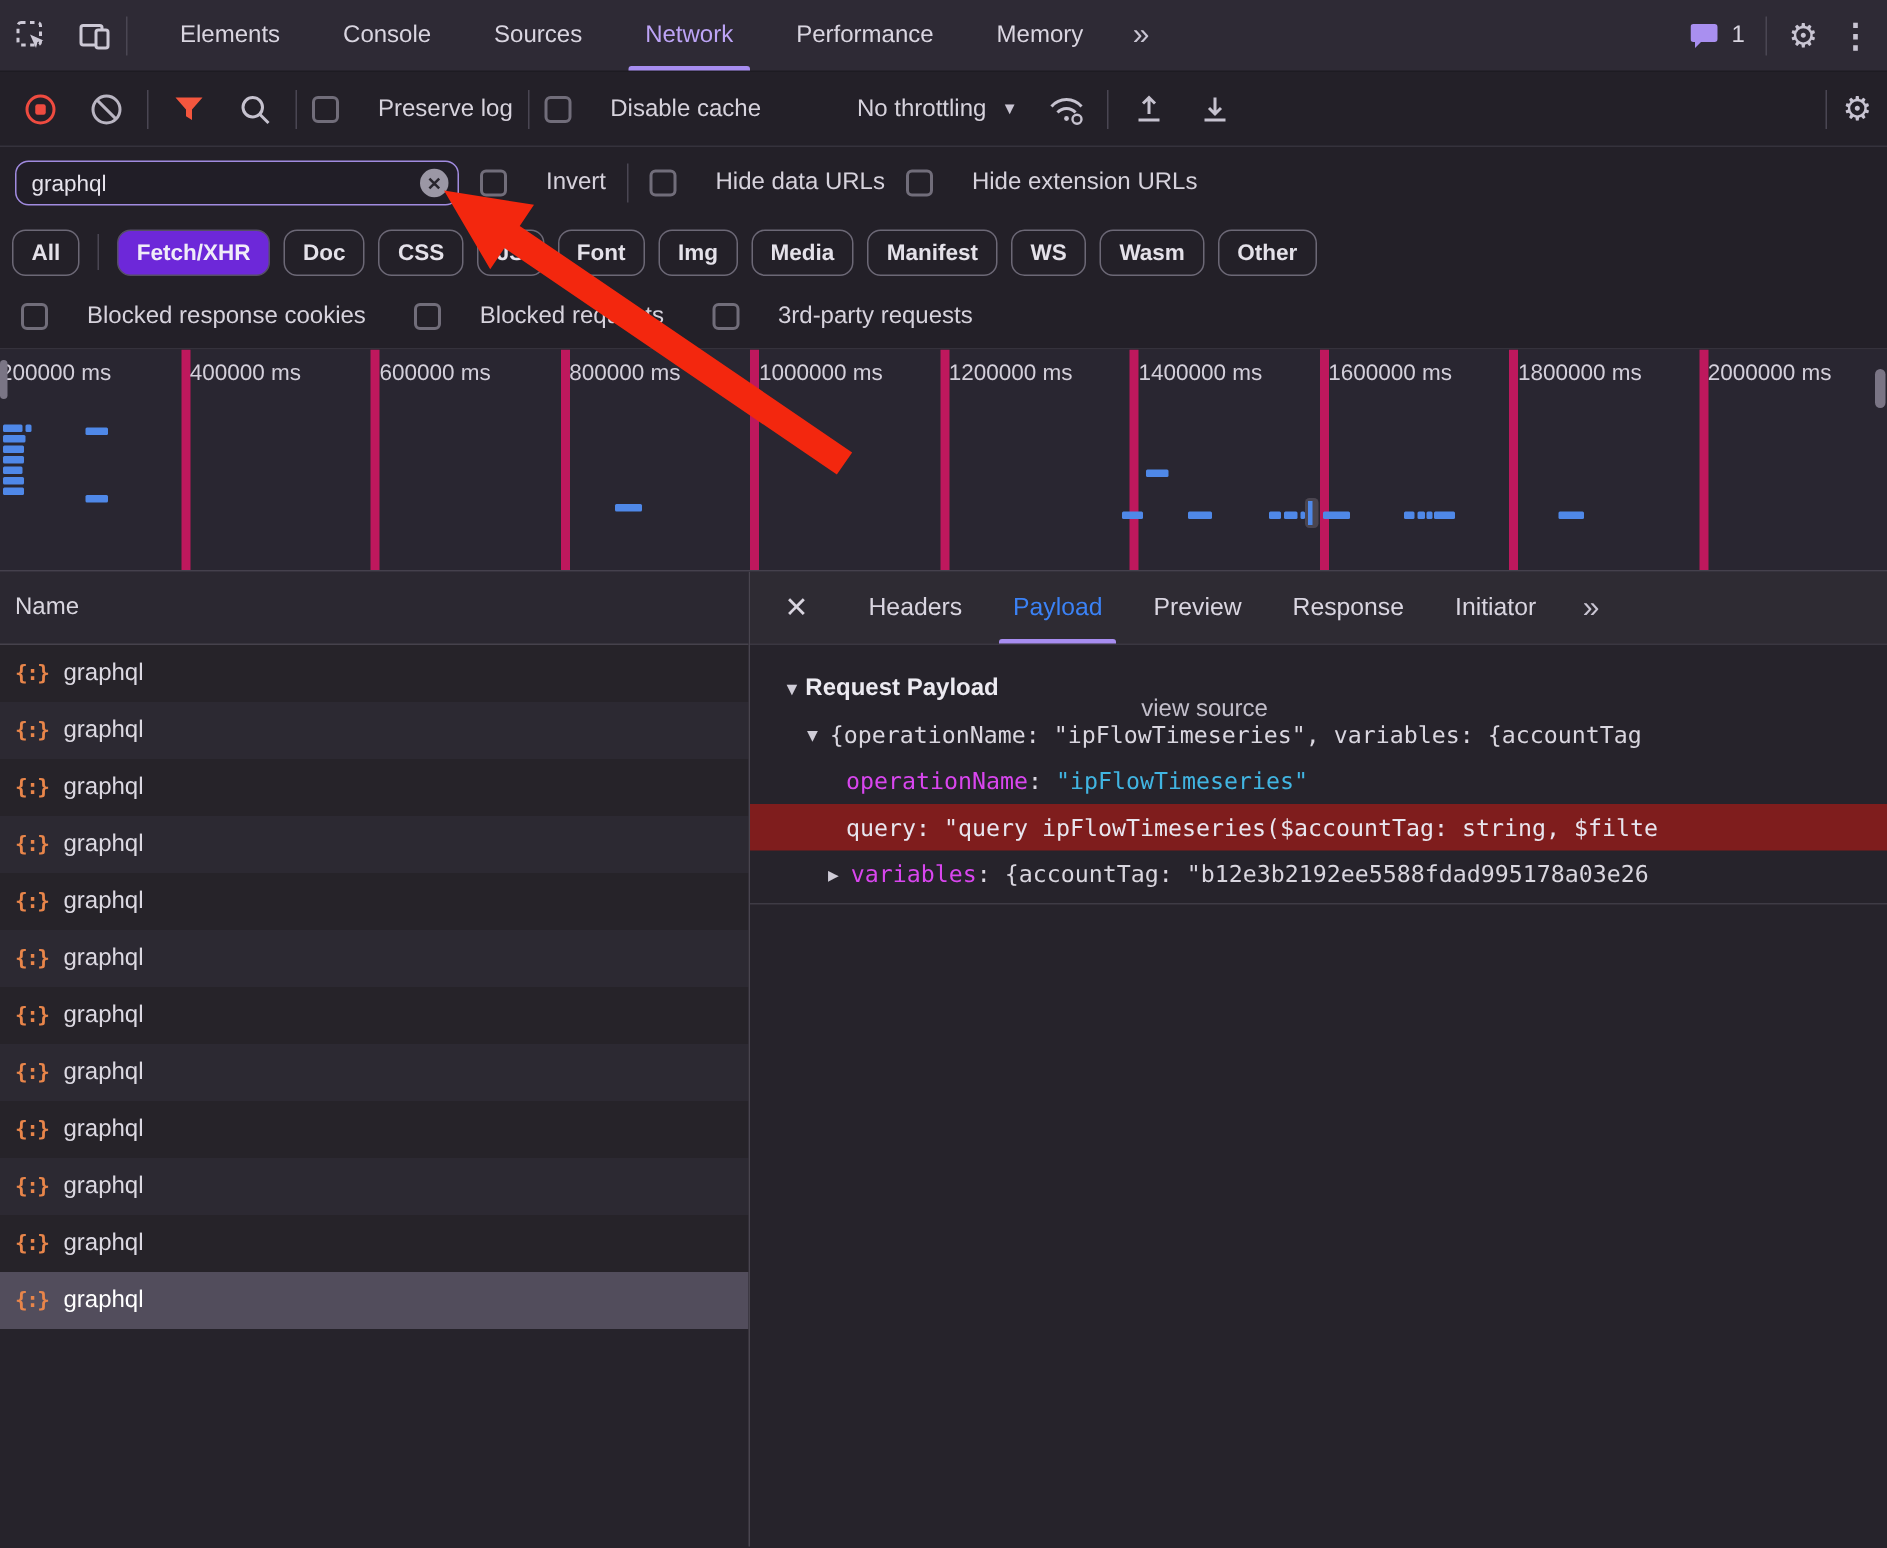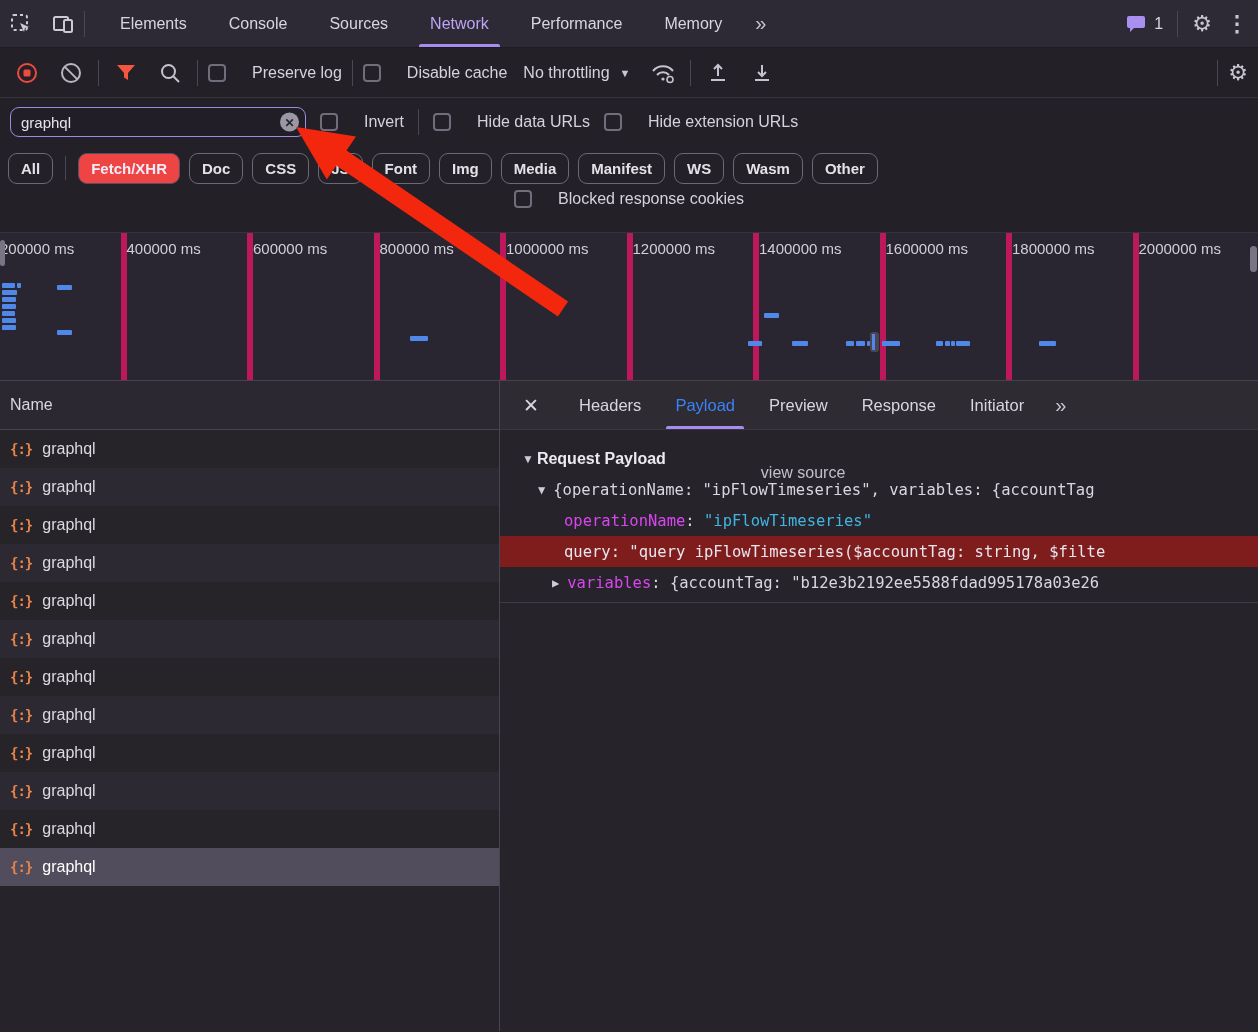--- a/index.html
+++ b/index.html
@@ -23,45 +23,45 @@
   .topbar-right { margin-left:auto; display:flex; align-items:center; gap:14px; padding-right:10px; }
   .issues { display:flex; align-items:center; gap:7px; font-size:16px; color:#d9d5e0; }
   .glyph { font-size:22px; color:#c9c5d3; line-height:1; }
 
   
   .nettoolbar { height:50px; background:#232028; display:flex; align-items:center;
     gap:10px; padding:0 10px; border-bottom:1px solid #35323c; }
   .nettoolbar .icon-btn { width:34px; height:34px; border-radius:4px; }
   .check { display:flex; align-items:center; gap:26px; font-size:16px; color:#d6d2dc; white-space:nowrap; }
   .box { width:18px; height:18px; border:2px solid #716d7a; border-radius:4px; background:transparent; flex:0 0 auto; }
-  .throttle { display:flex; align-items:center; gap:10px; font-size:16px; color:#d6d2dc; padding:0 6px; }
+  .throttle { display:flex; align-items:center; gap:10px; font-size:16px; color:#d6d2dc; padding:0 6px;margin-left:48px; }
   .caret { font-size:11px; color:#c9c5d3; }
   .spacer { flex:1; }
 
   
   .filterrow { height:48px; background:#232028; display:flex; align-items:center; gap:14px;
     padding:0 10px; }
   .filterbox { position:relative; width:296px; height:30px; }
   .filterbox input { width:100%; height:100%; background:#211e27; border:1.5px solid #a18be0;
     border-radius:9px; color:#e6e3ec; font-size:15px; padding:0 32px 0 10px; outline:none;
     font-family:"Liberation Sans", sans-serif; }
   .clearbtn { position:absolute; right:7px; top:50%; transform:translateY(-50%);
     width:19px; height:19px; border-radius:50%; background:#9b97a5; color:#28252d;
     font-size:12px; font-weight:bold; display:flex; align-items:center; justify-content:center; }
 
   
   .chipsrow { height:44px; background:#232028; display:flex; align-items:center; gap:9px; padding:0 8px; }
   .chip { height:31px; display:flex; align-items:center; padding:0 12px; border:1px solid #6c6876;
     border-radius:9px; font-size:15px; font-weight:600; color:#e4e1e9; white-space:nowrap; }
-  .chip.active { background:#ef4444; border-color:#564f66; color:#f0ecf8; }
+  .chip.active { background:#6d28d9; border-color:#564f66; color:#f0ecf8; }
   .chip-divider { width:1px; height:24px; background:#4a4653; margin:0 3px; }
 
   
   .blockedrow { height:43px; background:#232028; display:flex; align-items:center; gap:32px;
-    padding:0 14px; border-bottom:1px solid #35323c;flex-direction:column; }
+    padding:0 14px; border-bottom:1px solid #35323c; }
 
   
   .timeline { position:relative; height:148px; background:#292631; border-bottom:1px solid #45414d;
     overflow:hidden; }
   .tickcells { display:flex; height:100%; }
   .tickcell { flex:0 0 126.5px; border-right:6px solid #be185d; font-size:15px; color:#d3cfda;
     text-align:left; padding:7px 12px 0 0; white-space:nowrap; }
   .tl-bar { position:absolute; height:5px; border-radius:1px; }
   .tl-marker { position:absolute; background:#4a4550; border-radius:3px; }
   .tl-marker i { position:absolute; left:2px; top:2px; bottom:2px; width:3px; background:#4f88e8; display:block; }

